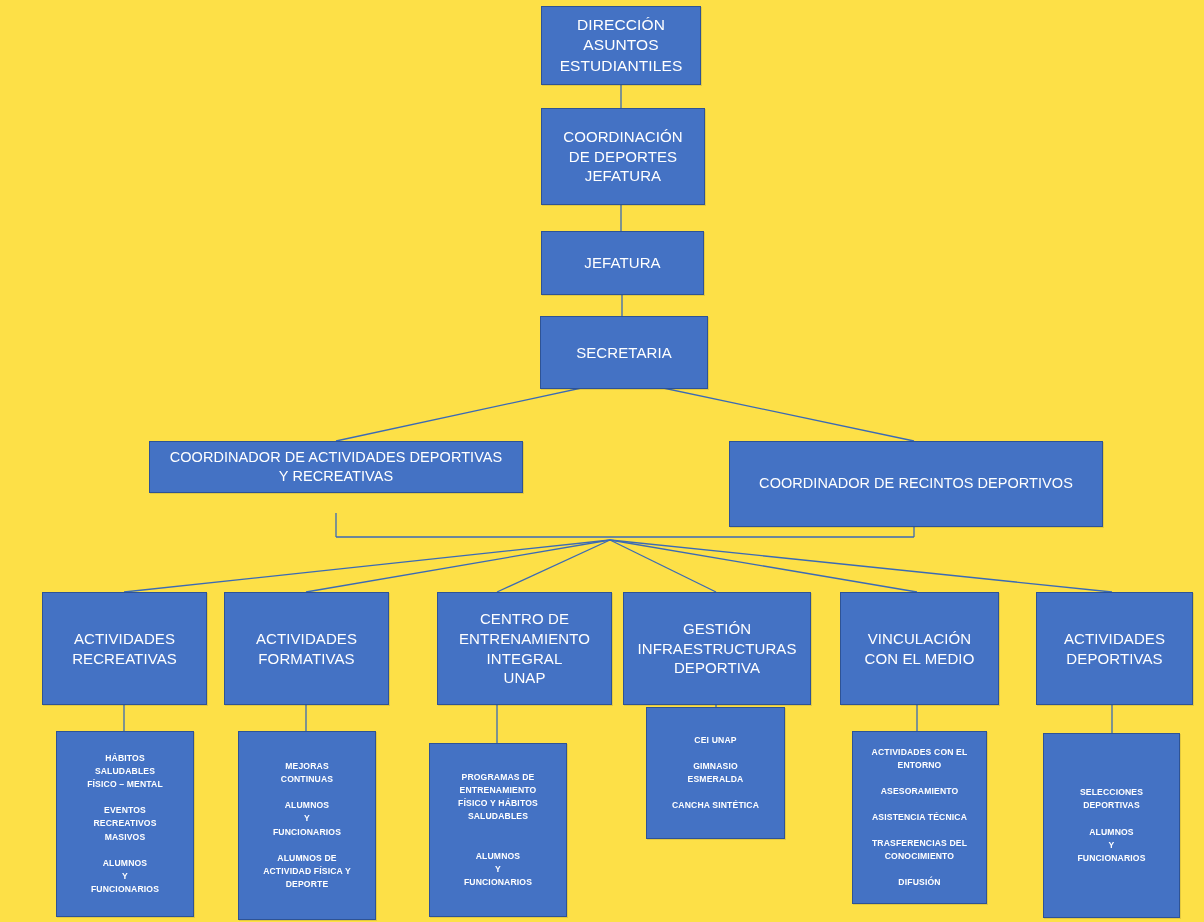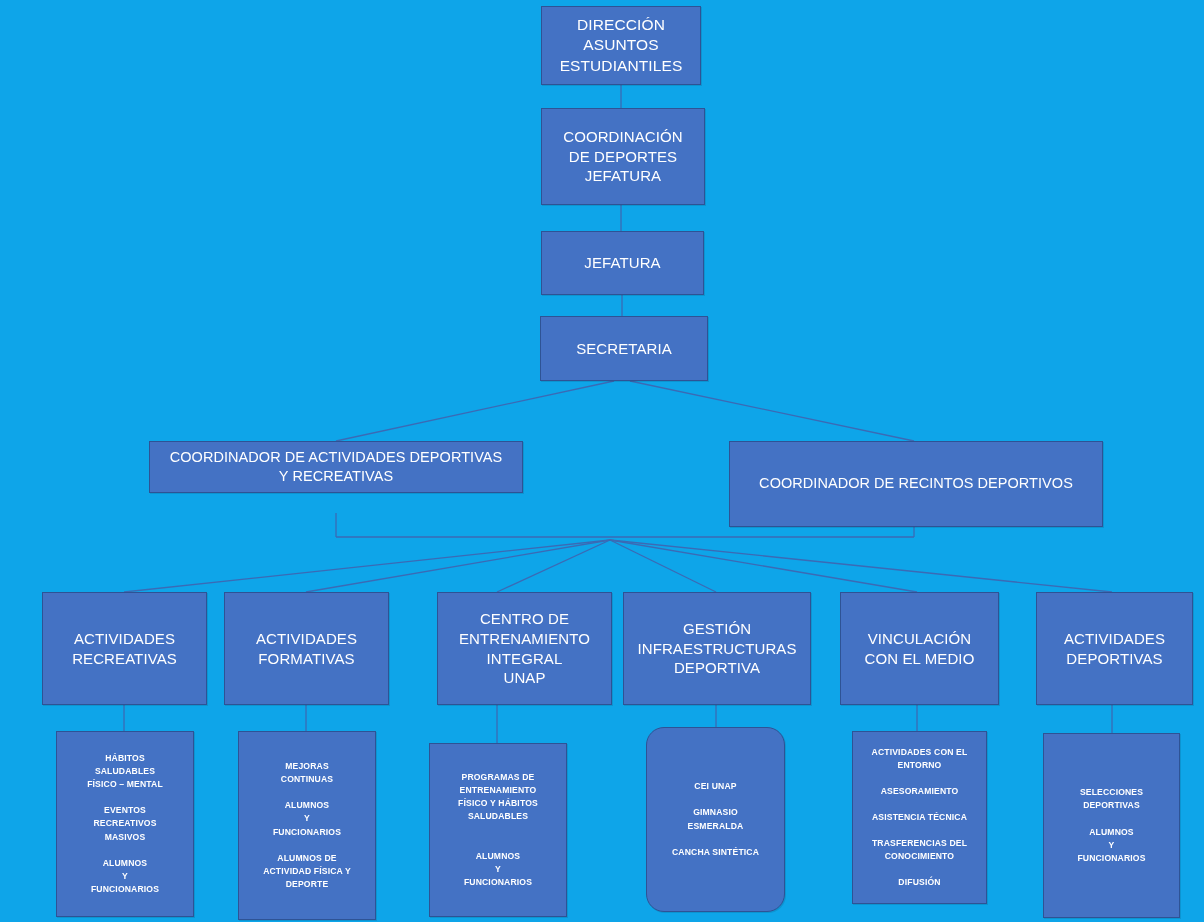--- a/index.html
+++ b/index.html
@@ -5,21 +5,21 @@
 <style>
   html, body {
     margin: 0;
     padding: 0;
     background: #ffffff;
   }
   #canvas {
     position: relative;
     width: 1204px;
     height: 922px;
-    background: #0ea5e9;
+    background: #fde047;
     overflow: hidden;
     font-family: "Liberation Sans", sans-serif;
   }
   #connectors {
     position: absolute;
     left: 0;
     top: 0;
     width: 1204px;
     height: 922px;
     pointer-events: none;
@@ -95,21 +95,21 @@
   <div class="node t-lg" style="left:541px; top:108px; width:164px; height:97px;">
     <span class="txt">COORDINACIÓN
 DE DEPORTES
 JEFATURA</span>
   </div>
 
   <div class="node t-lg" style="left:541px; top:231px; width:163px; height:64px;">
     <span class="txt">JEFATURA</span>
   </div>
 
-  <div class="node t-lg" style="left:540px; top:316px; width:168px; height:65px;">
+  <div class="node t-lg" style="left:540px; top:316px; width:168px; height:73px;">
     <span class="txt">SECRETARIA</span>
   </div>
 
   <div class="node t-md" style="left:149px; top:441px; width:374px; height:52px;">
     <span class="txt">COORDINADOR DE ACTIVIDADES DEPORTIVAS
 Y RECREATIVAS</span>
   </div>
 
   <div class="node t-md" style="left:729px; top:441px; width:374px; height:86px;">
     <span class="txt">COORDINADOR DE RECINTOS DEPORTIVOS</span>
@@ -180,21 +180,21 @@
 ENTRENAMIENTO
 FÍSICO Y HÁBITOS
 SALUDABLES
 
 
 ALUMNOS
 Y
 FUNCIONARIOS</span>
   </div>
 
-  <div class="node t-sm" style="left:646px; top:727px; width:139px; height:185px;border-radius:18px;">
+  <div class="node t-sm" style="left:646px; top:707px; width:139px; height:132px;">
     <span class="txt">CEI UNAP
 
 GIMNASIO
 ESMERALDA
 
 CANCHA SINTÉTICA</span>
   </div>
 
   <div class="node t-sm" style="left:852px; top:731px; width:135px; height:173px;">
     <span class="txt">ACTIVIDADES CON EL

